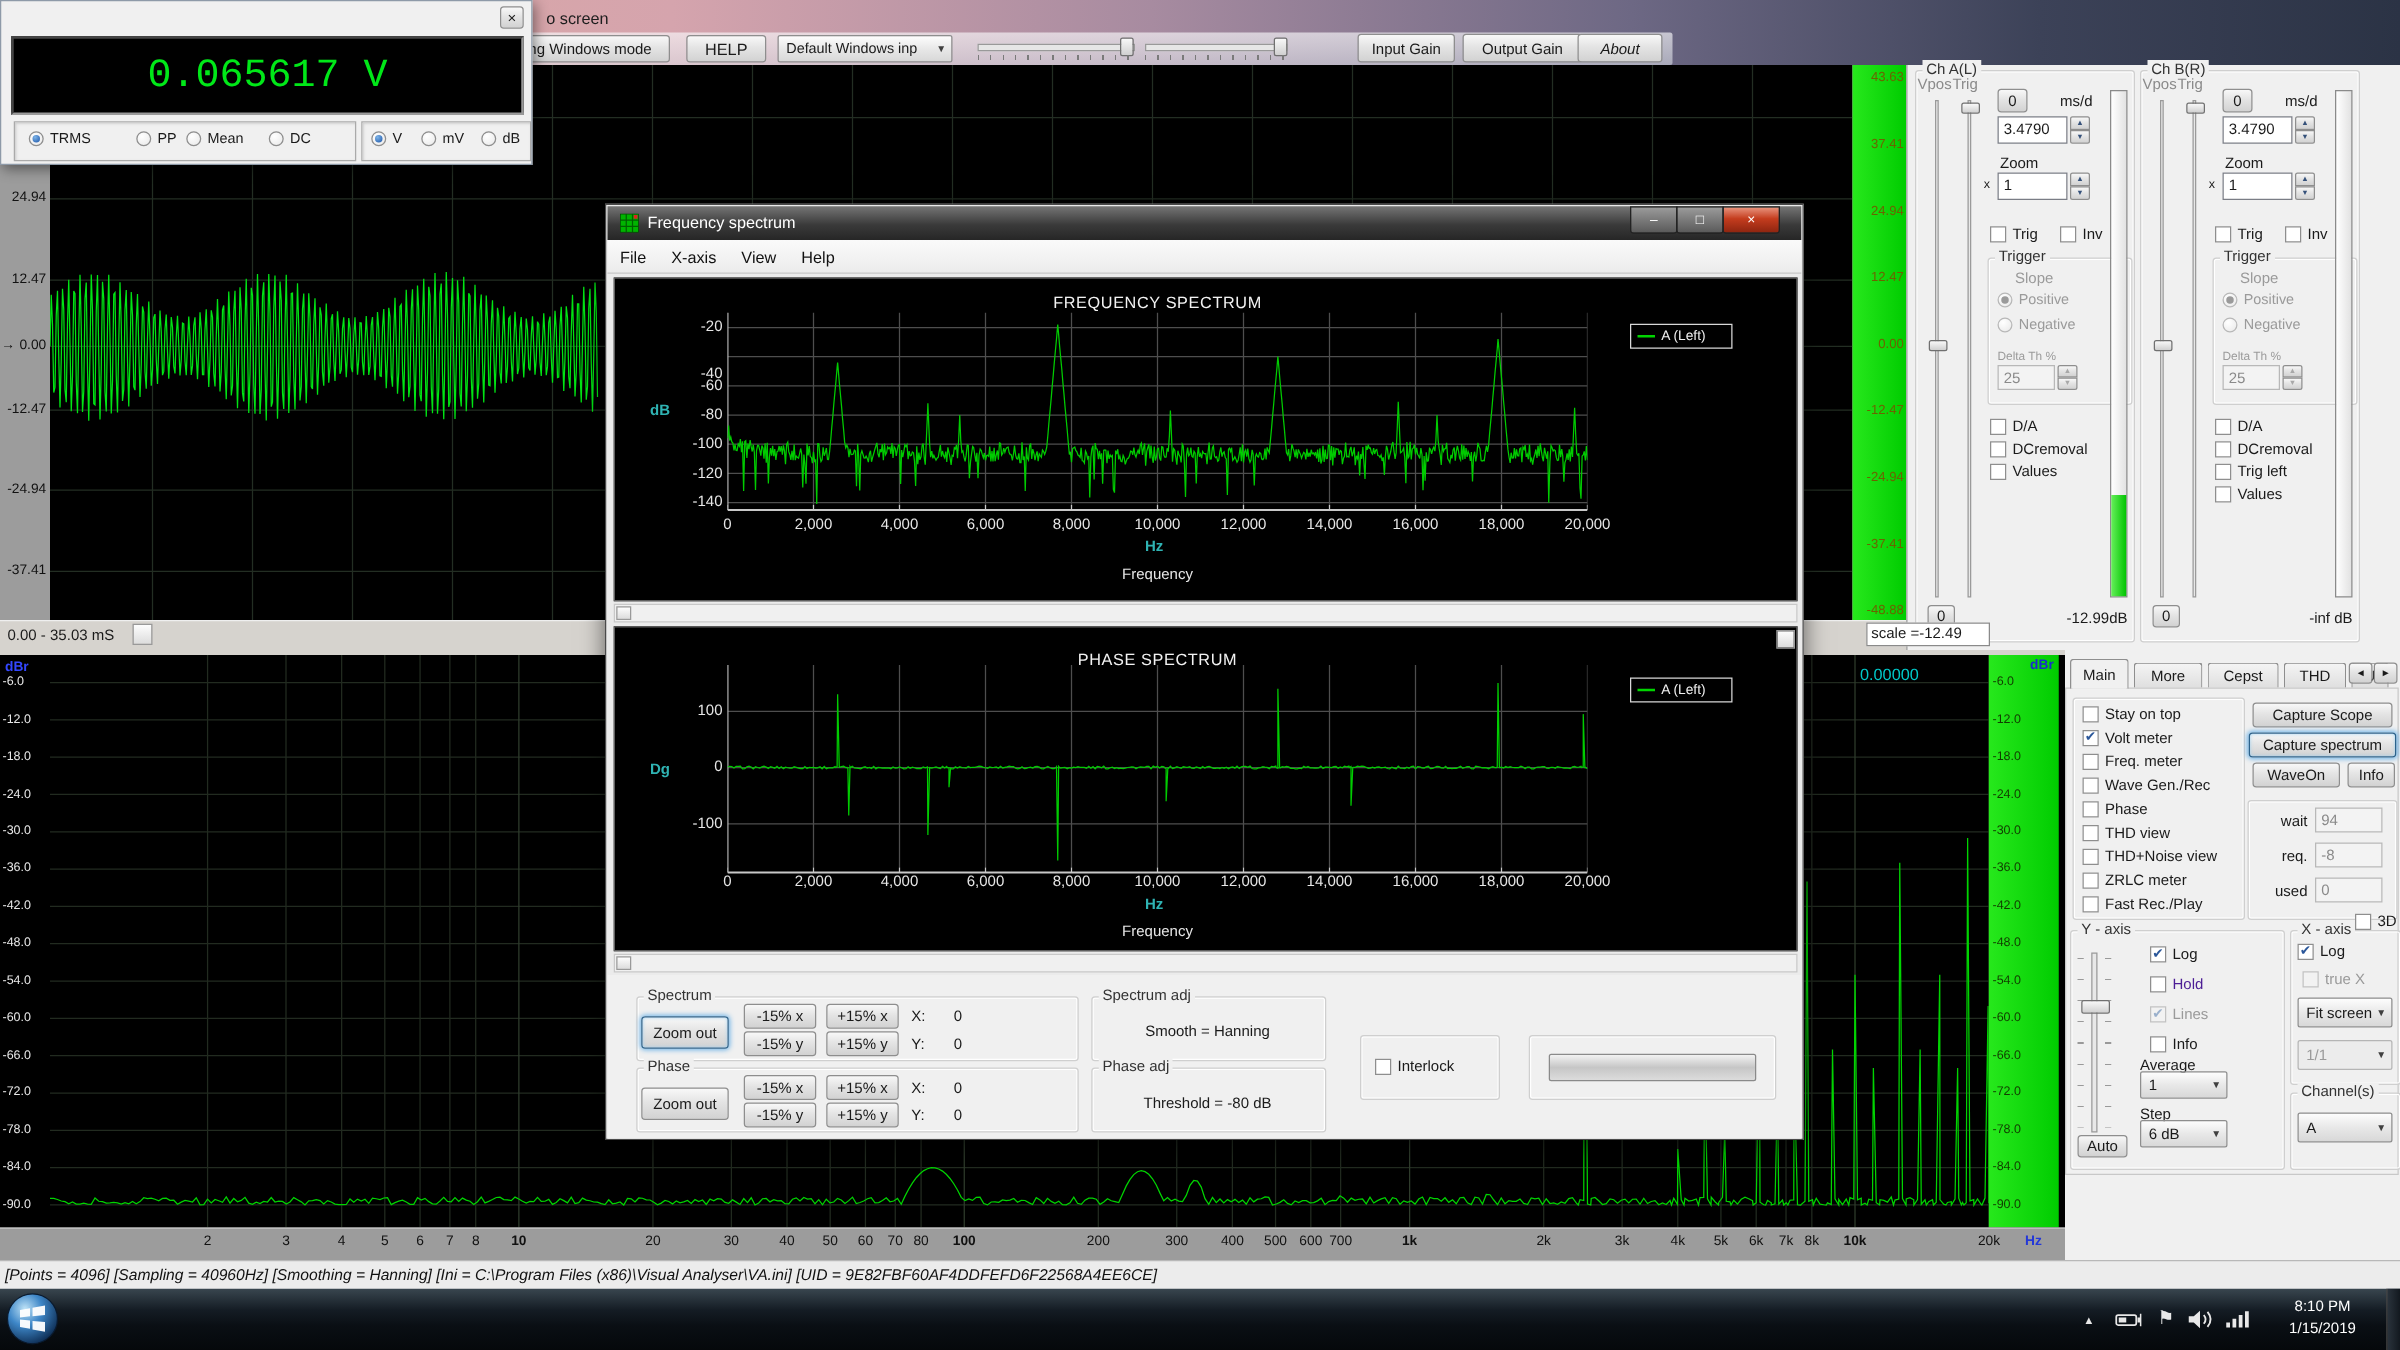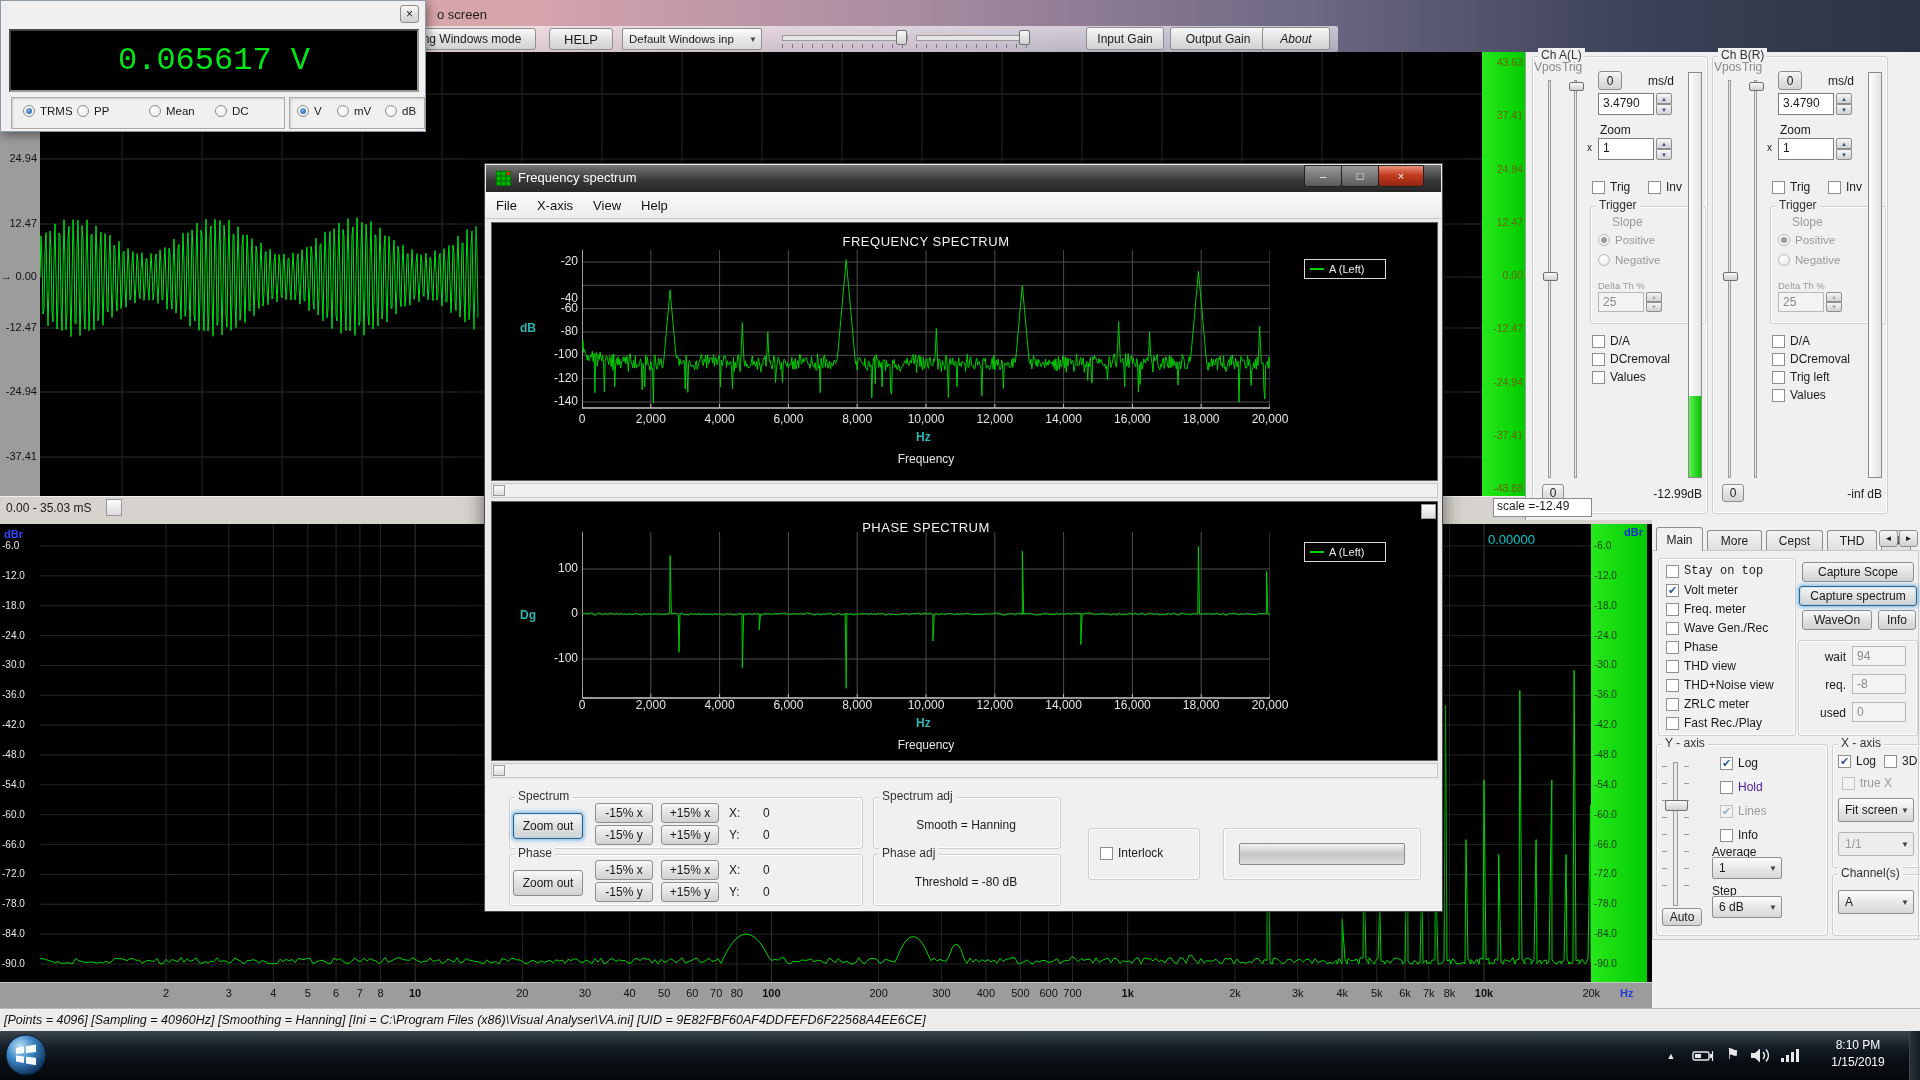--- a/index.html
+++ b/index.html
@@ -434,21 +434,21 @@
     <div class="btn" style="left:399px;top:4px;width:19px;height:18px;font-size:12px;">×</div>
     <div class="abs" style="left:8px;top:28px;width:410px;height:63px;background:#000;border:2px inset #9a9a9a;box-sizing:border-box;display:flex;align-items:center;justify-content:center;">
       <span style="font-family:Liberation Mono, monospace;font-size:32px;color:#00e818;">0.065617 V</span>
     </div>
     <div class="abs" id="vm-grp1" style="left:10px;top:96px;width:272px;height:30px;border:1px solid #aaa;box-shadow:inset 1px 1px 2px #ccc;"></div>
     <div class="abs" id="vm-grp2" style="left:288px;top:96px;width:134px;height:30px;border:1px solid #aaa;box-shadow:inset 1px 1px 2px #ccc;"></div>
   <div class="chkrow" style="left: 22px; top: 104px;">
         <div class="radio sel"></div>
         <span style="font-size: 11.5px; color: rgb(26, 26, 26);">TRMS</span>
       </div>
-      <div class="chkrow" style="left: 76px; top: 104px;">
+      <div class="chkrow" style="left: 108px; top: 104px;">
         <div class="radio"></div>
         <span style="font-size: 11.5px; color: rgb(26, 26, 26);">PP</span>
       </div>
       <div class="chkrow" style="left: 148px; top: 104px;">
         <div class="radio"></div>
         <span style="font-size: 11.5px; color: rgb(26, 26, 26);">Mean</span>
       </div>
       <div class="chkrow" style="left: 214px; top: 104px;">
         <div class="radio"></div>
         <span style="font-size: 11.5px; color: rgb(26, 26, 26);">DC</span>
@@ -661,21 +661,21 @@
     <div class="tab" style="left: 1707px; top: 530px; width: 55px; height: 21px;">More</div>
     <div class="tab" style="left: 1766px; top: 530px; width: 57px; height: 21px;">Cepst</div>
     <div class="tab" style="left: 1827px; top: 530px; width: 50px; height: 21px;">THD</div>
     <div class="tab" style="left: 1881px; top: 530px; width: 30px; height: 21px;">U</div>
     <div class="btn" style="left: 1879px; top: 530px; width: 19px; height: 17px; font-size: 8px;">◄</div>
     <div class="btn" style="left: 1899px; top: 530px; width: 19px; height: 17px; font-size: 8px;">►</div>
     <div style="position: absolute; left: 1652px; top: 550px; width: 267px; height: 390px; background: rgb(240, 240, 240); border: 1px solid rgb(200, 200, 200); box-sizing: border-box;"></div>
     <div class="grp" style="left: 1658px; top: 558px; width: 136px; height: 176px;"></div>
     <div class="chkrow" style="left: 1666px; top: 564px;">
       <div class="chkbox"></div>
-      <span style="font-size: 12px; color: rgb(26, 26, 26); font-family: Liberation Mono, monospace;">Stay on top</span>
+      <span style="font-size: 12px; color: rgb(26, 26, 26);">Stay on top</span>
     </div>
     <div class="chkrow" style="left: 1666px; top: 583px;">
       <div class="chkbox">✔</div>
       <span style="font-size: 12px; color: rgb(26, 26, 26);">Volt meter</span>
     </div>
     <div class="chkrow" style="left: 1666px; top: 602px;">
       <div class="chkbox"></div>
       <span style="font-size: 12px; color: rgb(26, 26, 26);">Freq. meter</span>
     </div>
     <div class="chkrow" style="left: 1666px; top: 621px;">
@@ -745,21 +745,21 @@
       <span>6 dB</span>
       <span class="arr">▼</span>
     </div>
     <div class="btn" style="left: 1662px; top: 908px; width: 40px; height: 18px;">Auto</div>
     <div class="grp" style="left: 1832px; top: 744px; width: 87px; height: 122px;"></div>
     <div class="cap" style="left: 1838px; top: 736px;">X - axis</div>
     <div class="chkrow" style="left: 1838px; top: 754px;">
       <div class="chkbox">✔</div>
       <span style="font-size: 12px; color: rgb(26, 26, 26);">Log</span>
     </div>
-    <div class="chkrow" style="left: 1884px; top: 754px;">
+    <div class="chkrow" style="left: 1884px; top: 730px;">
       <div class="chkbox"></div>
       <span style="font-size: 12px; color: rgb(26, 26, 26);">3D</span>
     </div>
     <div class="chkrow" style="left: 1842px; top: 776px;">
       <div class="chkbox dis"></div>
       <span style="font-size: 12px; color: rgb(154, 154, 154);">true X</span>
     </div>
     <div class="dd" style="left: 1838px; top: 798px; width: 76px; height: 24px;">
       <span>Fit screen</span>
       <span class="arr">▼</span>

